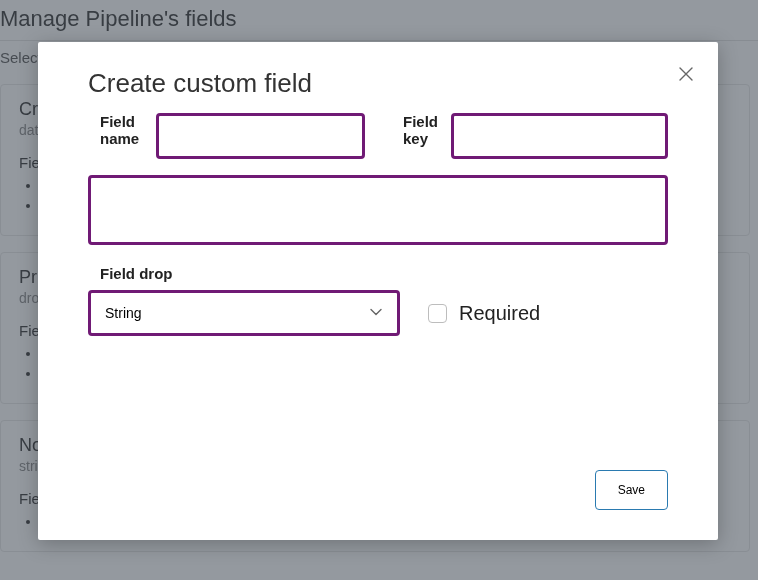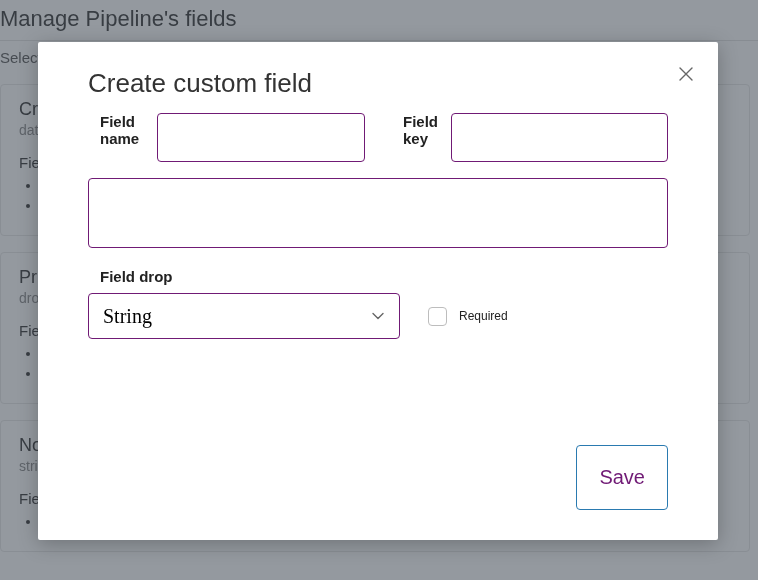--- a/index.html
+++ b/index.html
@@ -37,46 +37,46 @@
     color: #666;
   }
   .close-btn svg { width: 14px; height: 14px; }
 
   .form-row { display: flex; gap: 26px; }
   .form-col { flex: 1; display: flex; }
   .form-group { margin-bottom: 16px; }
   .fld-label { font-size: 15px; font-weight: 600; color: #222; margin-bottom: 8px; margin-left: 12px; }
   .fld-label.noindent { margin-left: 12px; }
   input[type="text"], textarea, .select {
-    width: 100%; border: 1px solid #701a75; border-radius: 4px;
-    font-size: 20px; padding: 12px 14px; font-family: Liberation Serif, serif; background: #fff;
+    width: 100%; border: 3px solid #701a75; border-radius: 4px;
+    font-size: 14px; padding: 12px 14px; font-family: Liberation Sans, sans-serif; background: #fff;
   }
   textarea { resize: none; height: 70px; }
   .select {
     position: relative; height: 46px; display: flex; align-items: center; cursor: pointer;
     padding-right: 40px;
   }
   .select .chev {
     position: absolute; right: 14px; top: 50%; transform: translateY(-50%);
     color: #666;
   }
   .select .chev svg { width: 14px; height: 14px; }
 
   .type-row { display: flex; align-items: center; gap: 28px; }
   .type-row .select-wrap { width: 312px; }
   .req-wrap { display: flex; align-items: center; gap: 12px; margin-top: 0; }
   .checkbox {
     width: 19px; height: 19px; border: 1.5px solid #bdbdbd; border-radius: 4px; background: #fff; cursor: pointer;
   }
-  .req-label { font-size: 12px; color: #222; text-align: right; }
+  .req-label { font-size: 20px; color: #222; text-align: right; }
 
   .footer { position: absolute; right: 50px; bottom: 30px; }
   .save-btn {
-    border: 1px solid #2a7ab0; background: #fff; color: #701a75;
-    font-size: 20px; padding: 20px 22px; border-radius: 4px; cursor: pointer;
+    border: 1px solid #2a7ab0; background: #fff; color: #000000;
+    font-size: 12px; padding: 12px 22px; border-radius: 4px; cursor: pointer;
   }
 </style>
 </head>
 <body>
 
 <div class="bg">
   <div class="bg-inner" style="margin-left:-24px; padding-left:24px;">
     <div class="bg-header">Manage Pipeline's fields</div>
     <div class="bg-sub">Select</div>
 

